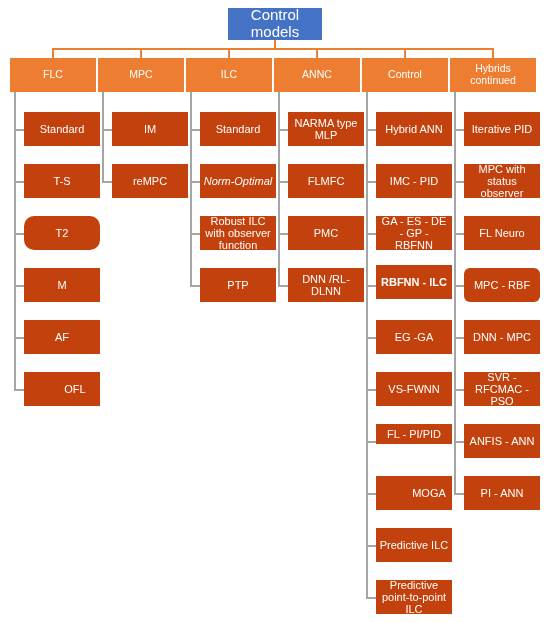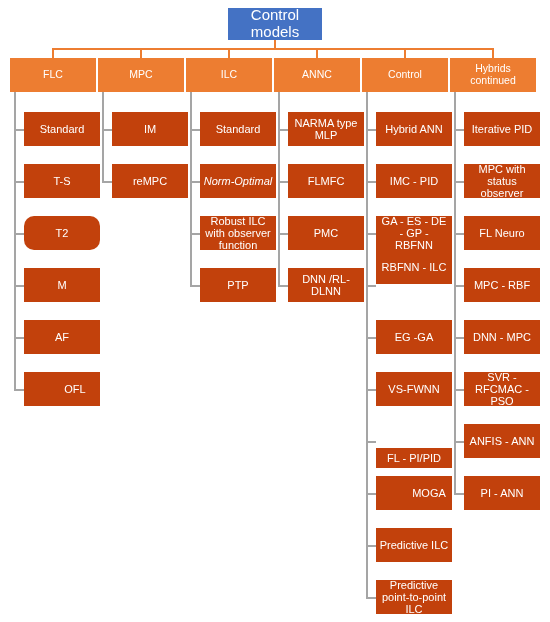--- a/index.html
+++ b/index.html
@@ -108,44 +108,44 @@
     <div class="conn conn-v" style="left: 404px; top: 48px; width: 2px; height: 10px;"></div>
     <div class="node node-cat" style="left: 362px; top: 58px; width: 86px; height: 34px;"><span>Control</span></div>
     <div class="conn-gray conn-v" style="left: 366px; top: 92px; width: 1.5px; height: 505px;"></div>
     <div class="conn-gray conn-h" style="left: 366px; top: 129px; width: 10px; height: 1.5px;"></div>
     <div class="node node-leaf" style="left: 376px; top: 112px; width: 76px; height: 34px;"><span>Hybrid ANN</span></div>
     <div class="conn-gray conn-h" style="left: 366px; top: 181px; width: 10px; height: 1.5px;"></div>
     <div class="node node-leaf" style="left: 376px; top: 164px; width: 76px; height: 34px;"><span>IMC - PID</span></div>
     <div class="conn-gray conn-h" style="left: 366px; top: 233px; width: 10px; height: 1.5px;"></div>
     <div class="node node-leaf" style="left: 376px; top: 216px; width: 76px; height: 34px;"><span>GA - ES - DE - GP - RBFNN</span></div>
     <div class="conn-gray conn-h" style="left: 366px; top: 285px; width: 10px; height: 1.5px;"></div>
-    <div class="node node-leaf" style="left: 376px; top: 250px; width: 76px; height: 34px;"><span>RBFNN - ILC</span></div>
+    <div class="node node-leaf" style="left: 376px; top: 265px; width: 76px; height: 34px; font-weight: bold;"><span>RBFNN - ILC</span></div>
     <div class="conn-gray conn-h" style="left: 366px; top: 337px; width: 10px; height: 1.5px;"></div>
     <div class="node node-leaf" style="left: 376px; top: 320px; width: 76px; height: 34px;"><span>EG -GA</span></div>
     <div class="conn-gray conn-h" style="left: 366px; top: 389px; width: 10px; height: 1.5px;"></div>
     <div class="node node-leaf" style="left: 376px; top: 372px; width: 76px; height: 34px;"><span>VS-FWNN</span></div>
     <div class="conn-gray conn-h" style="left: 366px; top: 441px; width: 10px; height: 1.5px;"></div>
-    <div class="node node-leaf" style="left: 376px; top: 424px; width: 76px; height: 20px; margin-top: 24px;"><span>FL - PI/PID</span></div>
+    <div class="node node-leaf" style="left: 376px; top: 424px; width: 76px; height: 20px;"><span>FL - PI/PID</span></div>
     <div class="conn-gray conn-h" style="left: 366px; top: 493px; width: 10px; height: 1.5px;"></div>
     <div class="node node-leaf" style="left: 376px; top: 476px; width: 76px; height: 34px; padding-left: 33px;"><span>MOGA</span></div>
     <div class="conn-gray conn-h" style="left: 366px; top: 545px; width: 10px; height: 1.5px;"></div>
     <div class="node node-leaf" style="left: 376px; top: 528px; width: 76px; height: 34px;"><span>Predictive ILC</span></div>
     <div class="conn-gray conn-h" style="left: 366px; top: 597px; width: 10px; height: 1.5px;"></div>
     <div class="node node-leaf" style="left: 376px; top: 580px; width: 76px; height: 34px;"><span>Predictive point-to-point ILC</span></div>
     <div class="conn conn-v" style="left: 492px; top: 48px; width: 2px; height: 10px;"></div>
     <div class="node node-cat" style="left: 450px; top: 58px; width: 86px; height: 34px;"><span>Hybrids continued</span></div>
     <div class="conn-gray conn-v" style="left: 454px; top: 92px; width: 1.5px; height: 401px;"></div>
     <div class="conn-gray conn-h" style="left: 454px; top: 129px; width: 10px; height: 1.5px;"></div>
     <div class="node node-leaf" style="left: 464px; top: 112px; width: 76px; height: 34px;"><span>Iterative PID</span></div>
     <div class="conn-gray conn-h" style="left: 454px; top: 181px; width: 10px; height: 1.5px;"></div>
     <div class="node node-leaf" style="left: 464px; top: 164px; width: 76px; height: 34px;"><span>MPC with status observer</span></div>
     <div class="conn-gray conn-h" style="left: 454px; top: 233px; width: 10px; height: 1.5px;"></div>
     <div class="node node-leaf" style="left: 464px; top: 216px; width: 76px; height: 34px;"><span>FL Neuro</span></div>
     <div class="conn-gray conn-h" style="left: 454px; top: 285px; width: 10px; height: 1.5px;"></div>
-    <div class="node node-leaf" style="left: 464px; top: 268px; width: 76px; height: 34px;"><span>MPC - RBF</span></div>
+    <div class="node node-leaf" style="left: 464px; top: 268px; width: 76px; height: 34px; border-radius: 6px;"><span>MPC - RBF</span></div>
     <div class="conn-gray conn-h" style="left: 454px; top: 337px; width: 10px; height: 1.5px;"></div>
     <div class="node node-leaf" style="left: 464px; top: 320px; width: 76px; height: 34px;"><span>DNN - MPC</span></div>
     <div class="conn-gray conn-h" style="left: 454px; top: 389px; width: 10px; height: 1.5px;"></div>
     <div class="node node-leaf" style="left: 464px; top: 372px; width: 76px; height: 34px;"><span>SVR - RFCMAC - PSO</span></div>
     <div class="conn-gray conn-h" style="left: 454px; top: 441px; width: 10px; height: 1.5px;"></div>
     <div class="node node-leaf" style="left: 464px; top: 424px; width: 76px; height: 34px;"><span>ANFIS - ANN</span></div>
     <div class="conn-gray conn-h" style="left: 454px; top: 493px; width: 10px; height: 1.5px;"></div>
     <div class="node node-leaf" style="left: 464px; top: 476px; width: 76px; height: 34px;"><span>PI - ANN</span></div>
   </div>
 

